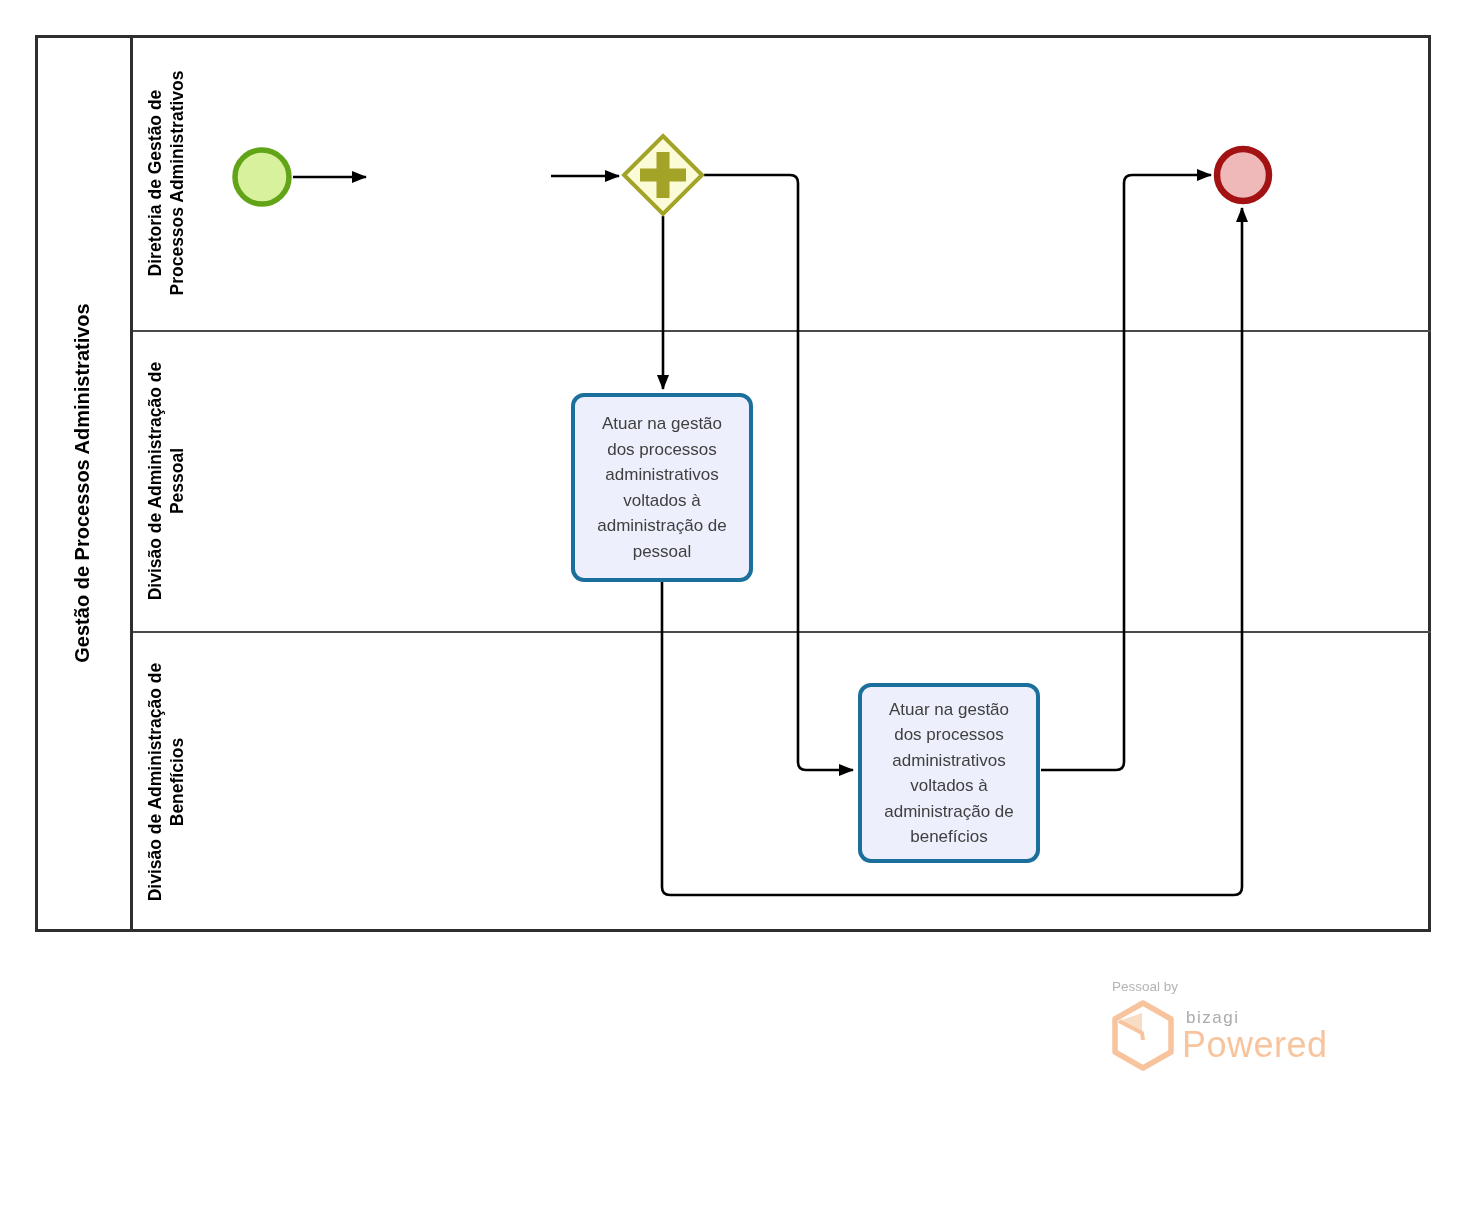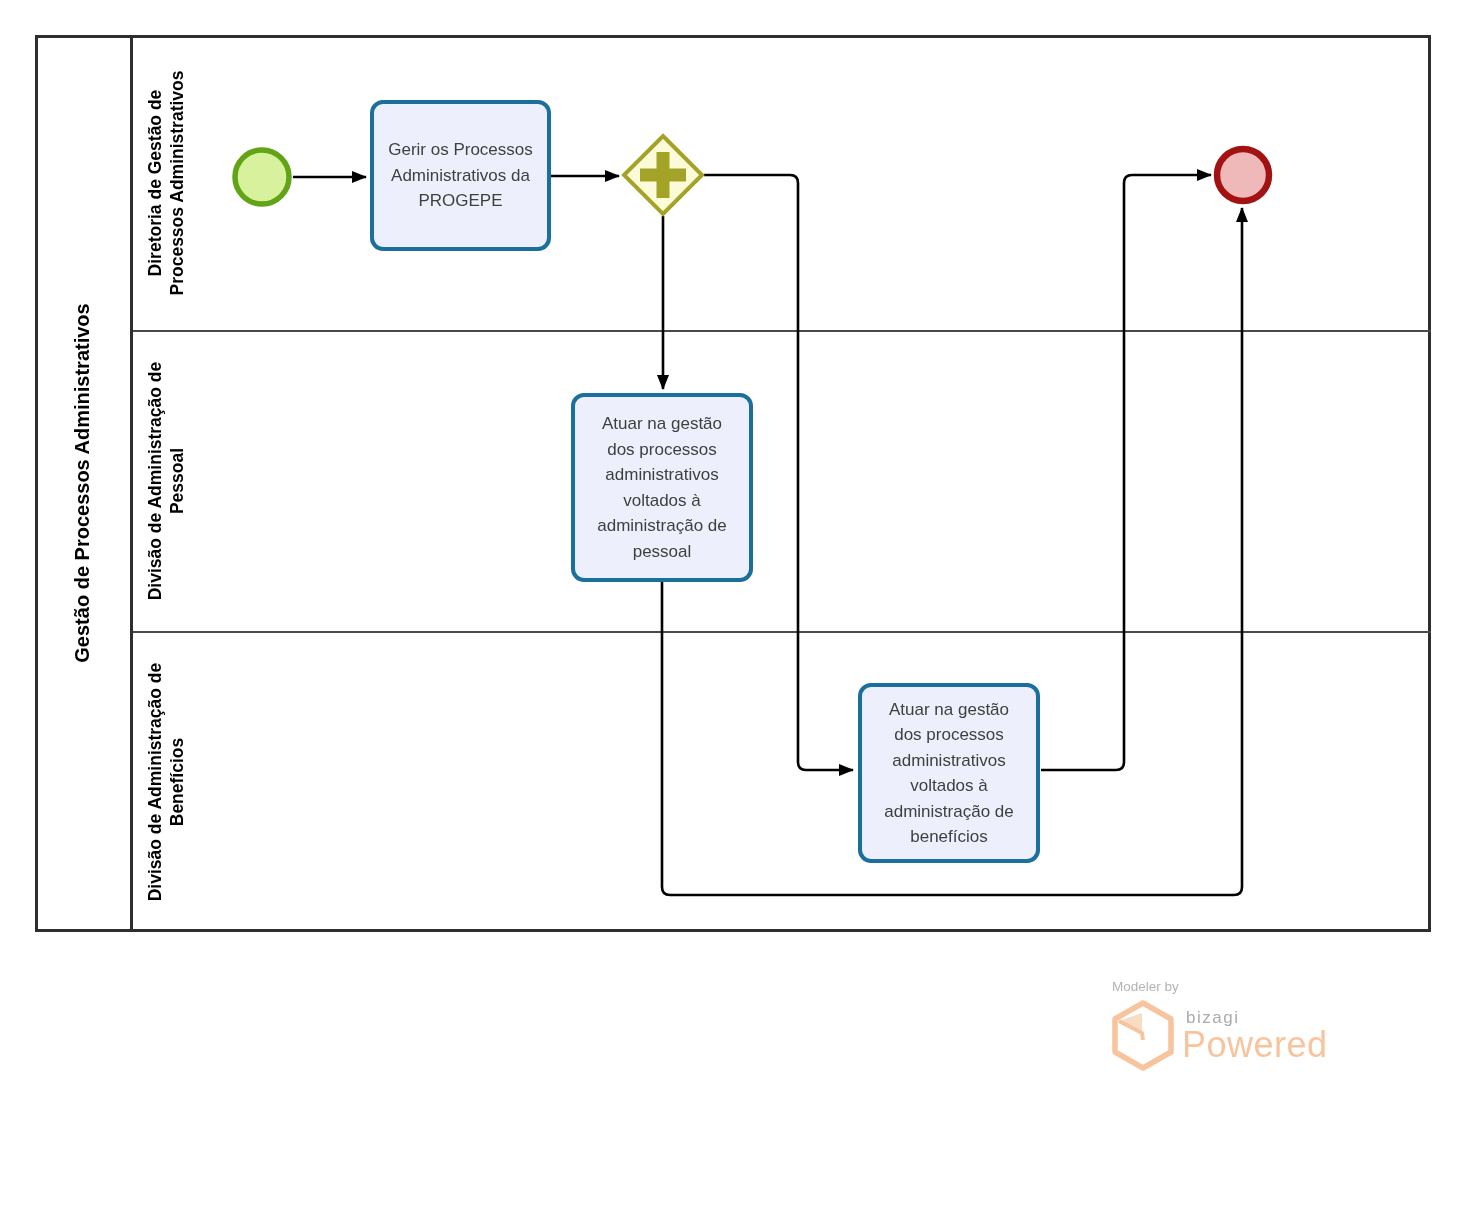--- a/index.html
+++ b/index.html
@@ -79,27 +79,24 @@
 
     <circle cx="1243" cy="175" r="26" fill="#f0b9b9" stroke="#a31212" stroke-width="6.5"></circle>
 
     <g class="logo-hex" transform="translate(1112,1000)">
       <polygon points="31,3 59,19 59,52 31,68 3,52 3,19" fill="none" stroke="#f7c49d" stroke-width="5.5" stroke-linejoin="round"></polygon>
       <polygon points="7,21 30,33 30,13" fill="#f9dcc4"></polygon>
       <path d="M 7 21 L 30 33 L 31 40" fill="none" stroke="#f7c49d" stroke-width="4" stroke-linejoin="round"></path>
     </g>
   </svg>
 
-  <div class="task" id="task-gerir">
-    <span>Gerir os Processos Administrativos da PROGEPE</span>
-  </div>
   <div class="task" id="task-pessoal">
     <span>Atuar na gestão dos processos administrativos voltados à administração de pessoal</span>
   </div>
   <div class="task" id="task-beneficios">
     <span>Atuar na gestão dos processos administrativos voltados à administração de benefícios</span>
   </div>
 
-  <div class="powered-by">Modeler by</div>
+  <div class="powered-by">Pessoal by</div>
   <div class="brand-bizagi">bizagi</div>
   <div class="brand-modeler">Powered</div>
 
 </div>
 
 </body></html>

